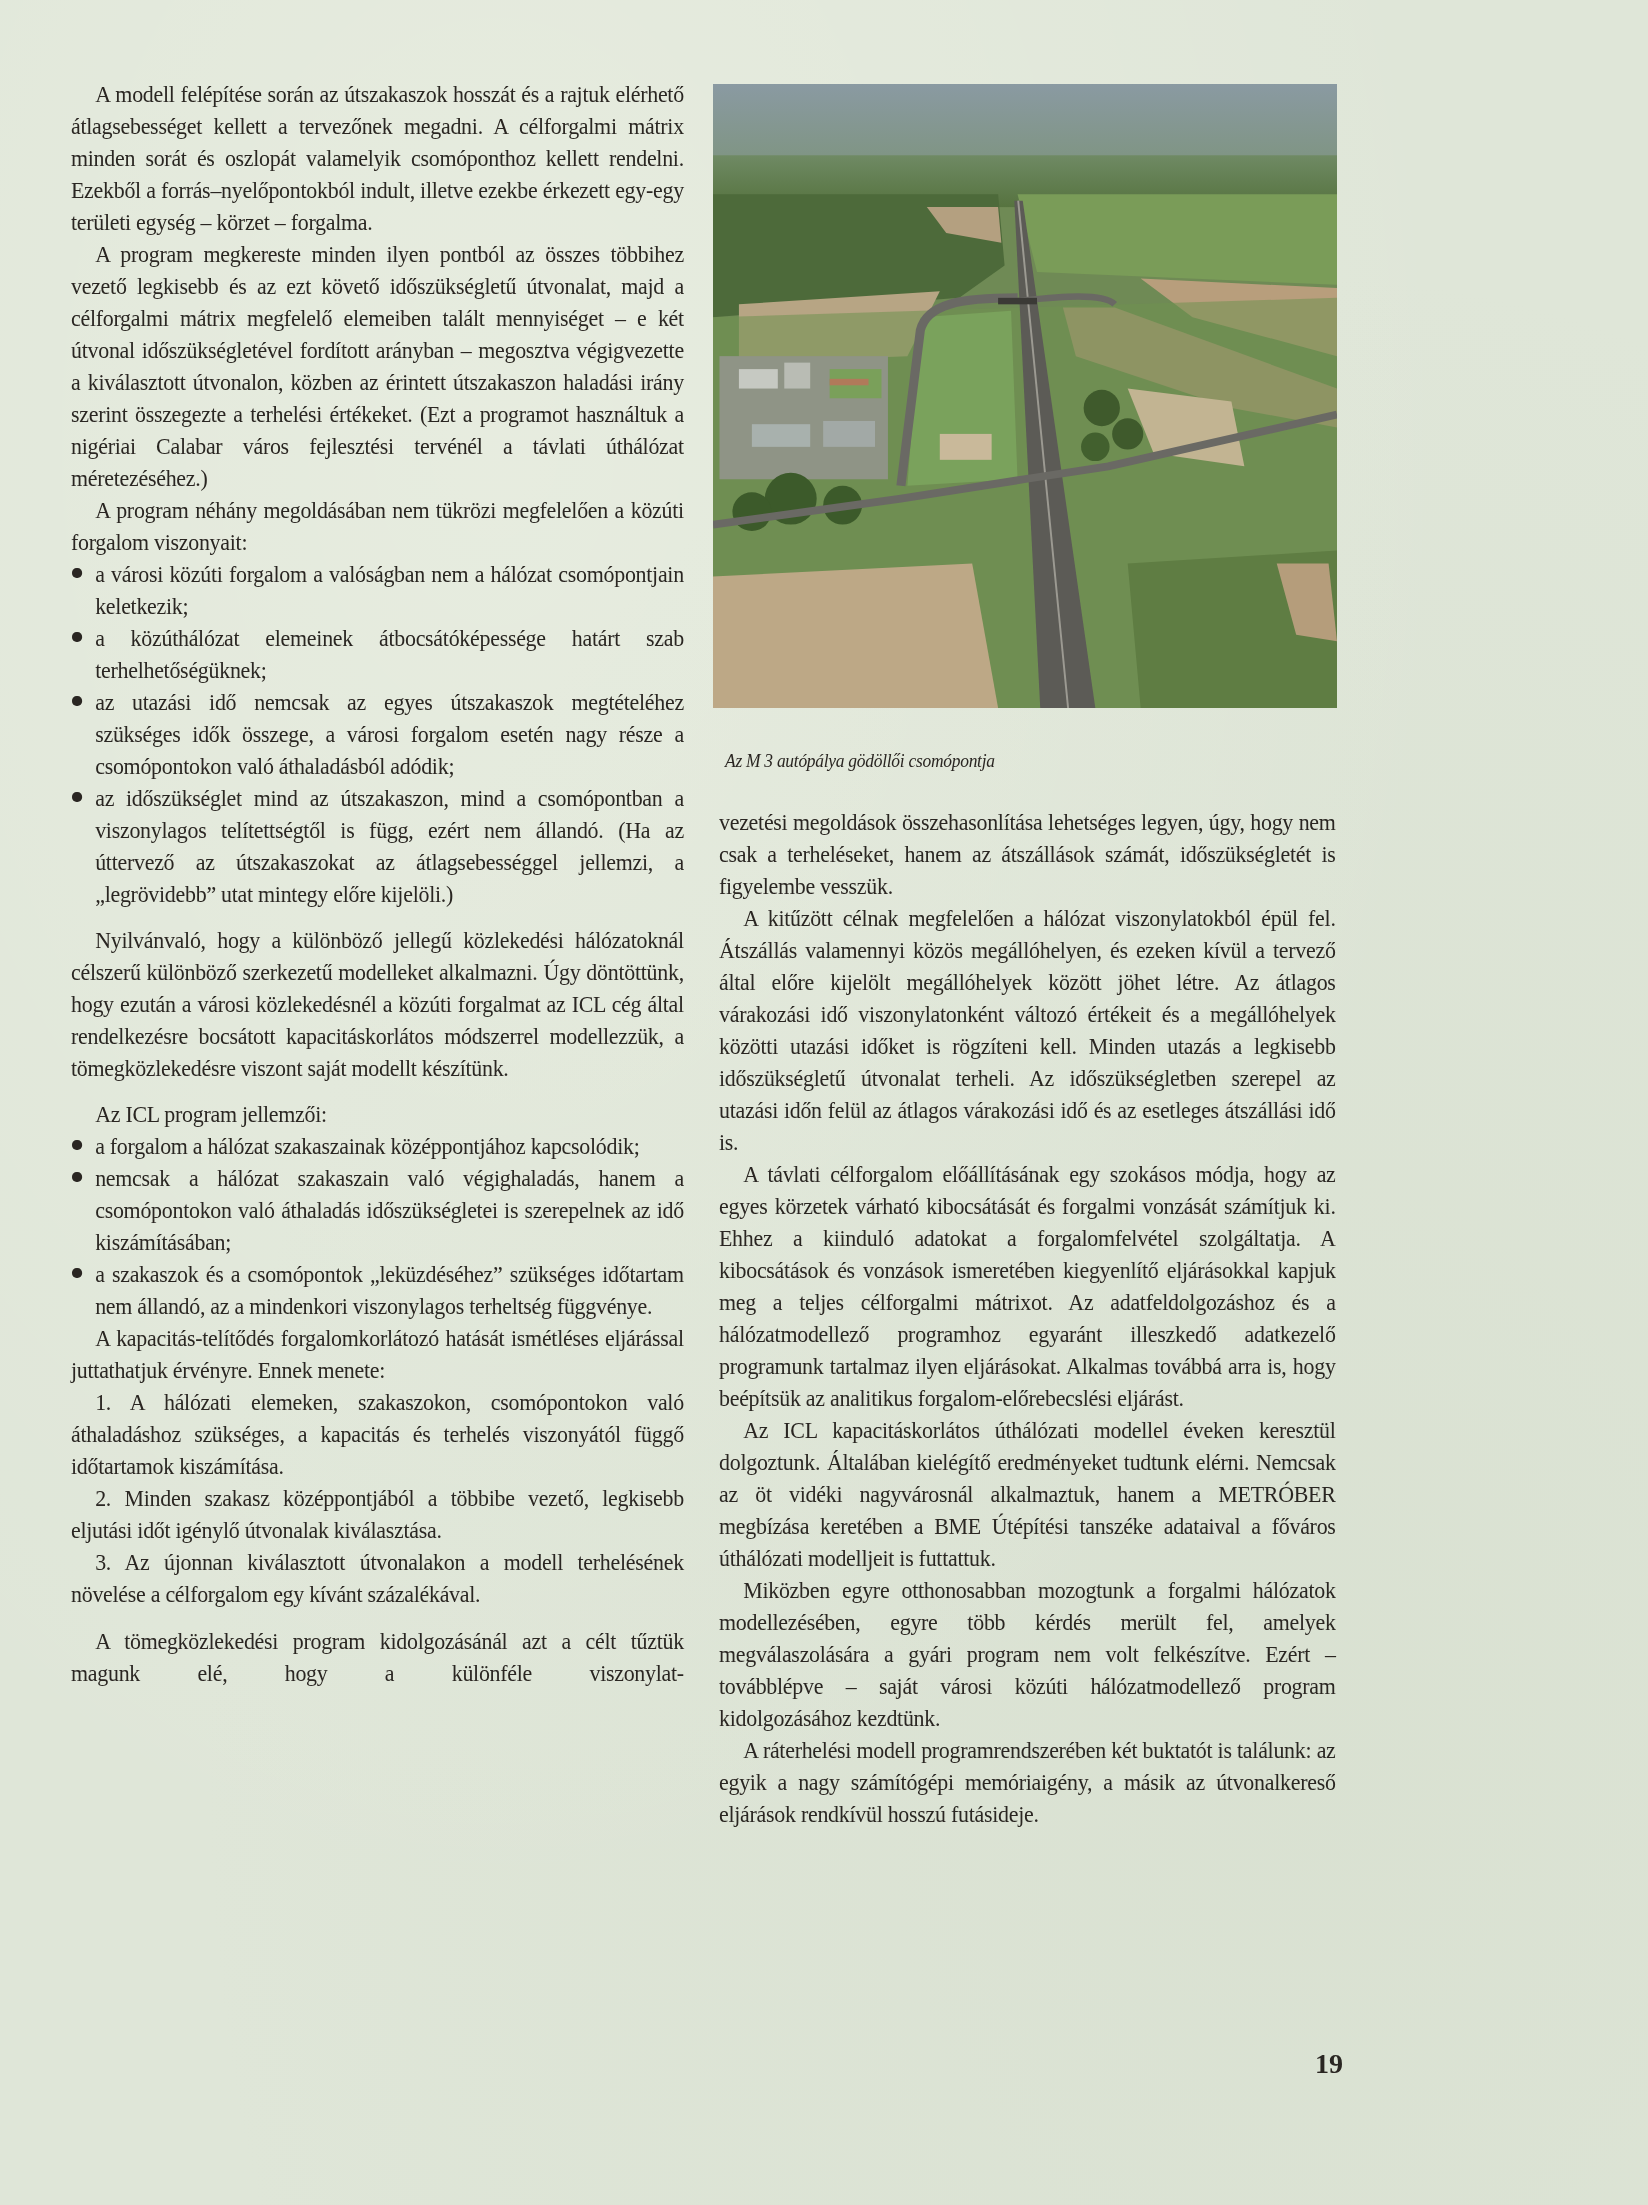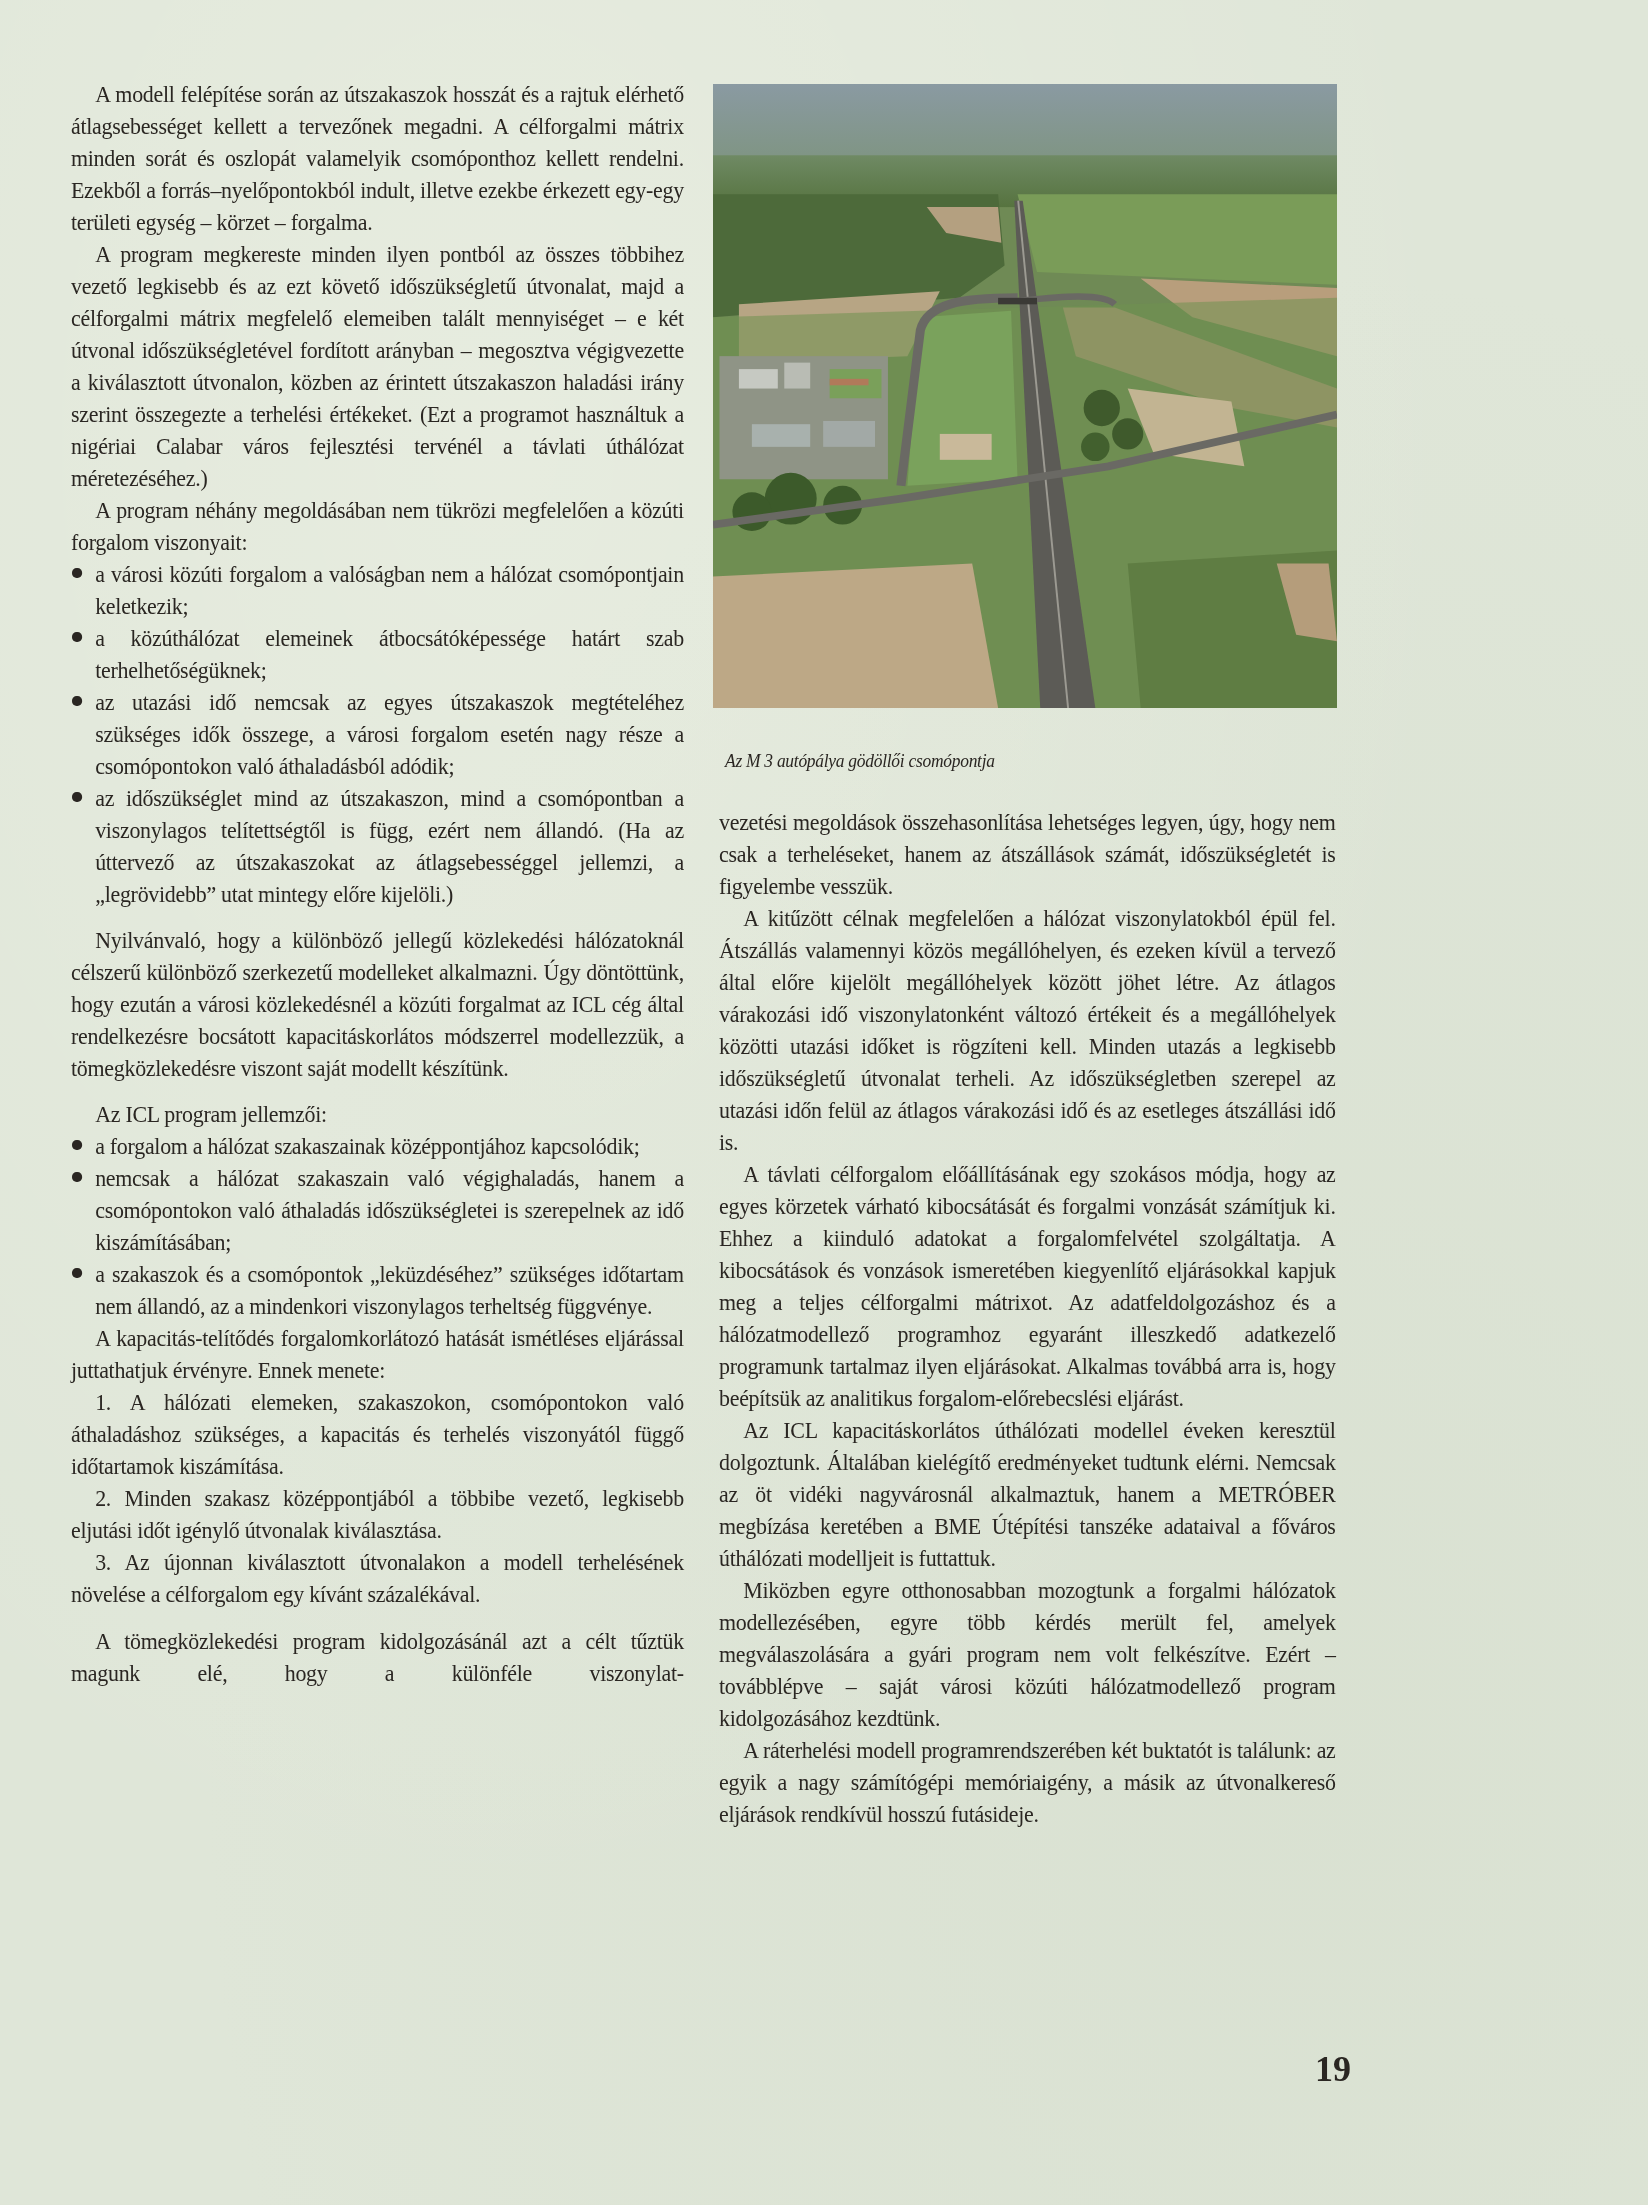--- a/index.html
+++ b/index.html
@@ -45,21 +45,21 @@
   }
   .photo svg { display: block; width: 100%; height: 100%; }
   .caption {
     position: absolute; left: 725px; top: 748px; width: 609px;
     font-style: italic; font-size: 19.4px; line-height: 26px;
     letter-spacing: -0.3px;
     transform: scaleX(0.9); transform-origin: left top;
   }
   .page-number {
     position: absolute; left: 1315px; top: 2048px;
-    font-size: 36px; font-weight: bold;
+    font-size: 28px; font-weight: bold;
   }
 </style>
 </head>
 <body>
 
 <div class="page-texture"></div>
 
 <div class="column col-left">
   <p>A modell felépítése során az útszakaszok hosszát és a rajtuk elérhető átlagsebességet kellett a tervezőnek megadni. A célforgalmi mátrix minden sorát és oszlopát valamelyik csomóponthoz kellett rendelni. Ezekből a forrás–nyelőpontokból indult, illetve ezekbe érkezett egy-egy területi egység – körzet – forgalma.</p>
   <p>A program megkereste minden ilyen pontból az összes többihez vezető legkisebb és az ezt követő időszükségletű útvonalat, majd a célforgalmi mátrix megfelelő elemeiben talált mennyiséget – e két útvonal időszükségletével fordított arányban – megosztva végigvezette a kiválasztott útvonalon, közben az érintett útszakaszon haladási irány szerint összegezte a terhelési értékeket. (Ezt a programot használtuk a nigériai Calabar város fejlesztési tervénél a távlati úthálózat méretezéséhez.)</p>

